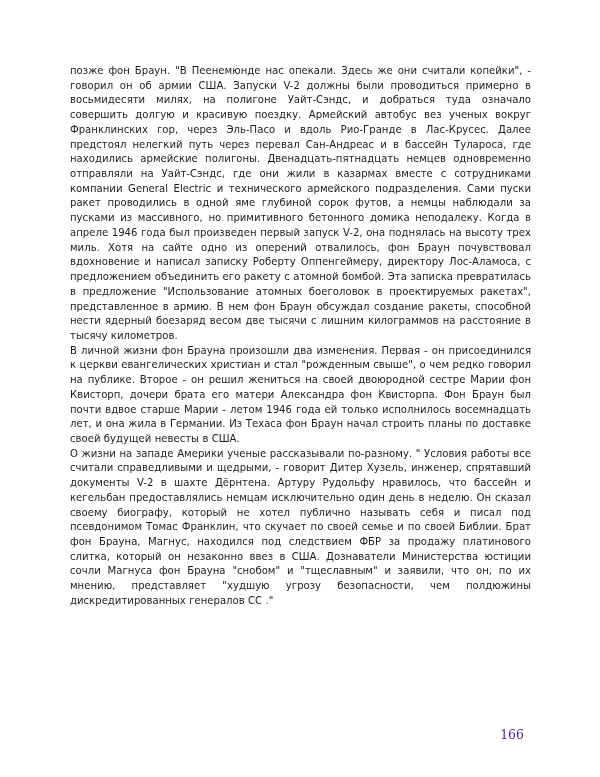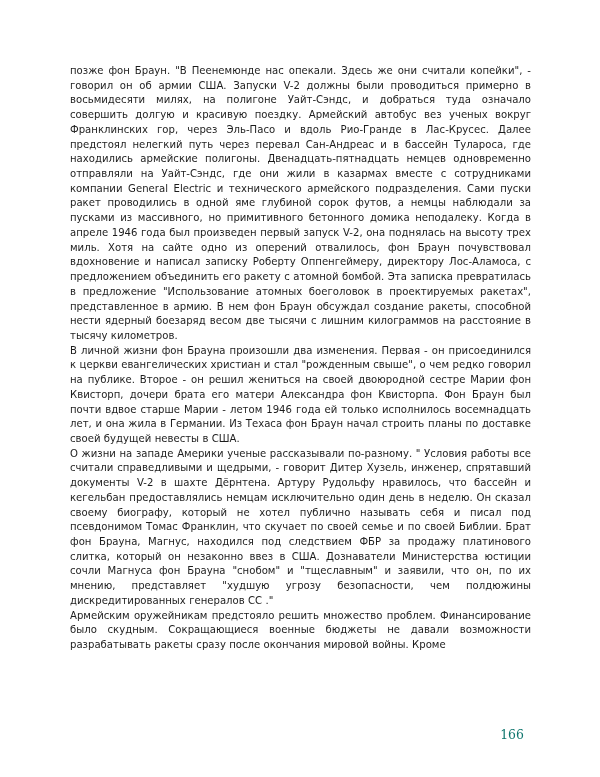--- a/index.html
+++ b/index.html
@@ -48,37 +48,36 @@
 
   #page-number {
     position: absolute;
     left: 0;
     top: 727px;
     width: 600px;
     text-align: center;
     font-family: "DejaVu Serif", "Liberation Serif", serif;
     font-size: 12.4px;
     line-height: 16px;
-    color: #0f766e;
+    color: #4c1d95;
     padding-left: 424px;
     box-sizing: border-box;
   }
 </style>
 </head>
 <body>
 
 <div id="page">
 
   <div id="text-block">
 
     <p class="para">позже фон Браун. "В Пеенемюнде нас опекали. Здесь же они считали копейки", - говорил он об армии США. Запуски V-2 должны были проводиться примерно в восьмидесяти милях, на полигоне Уайт-Сэндс, и добраться туда означало совершить долгую и красивую поездку. Армейский автобус вез ученых вокруг Франклинских гор, через Эль-Пасо и вдоль Рио-Гранде в Лас-Крусес. Далее предстоял нелегкий путь через перевал Сан-Андреас и в бассейн Тулароса, где находились армейские полигоны. Двенадцать-пятнадцать немцев одновременно отправляли на Уайт-Сэндс, где они жили в казармах вместе с сотрудниками компании General Electric и технического армейского подразделения. Сами пуски ракет проводились в одной яме глубиной сорок футов, а немцы наблюдали за пусками из массивного, но примитивного бетонного домика неподалеку. Когда в апреле 1946 года был произведен первый запуск V-2, она поднялась на высоту трех миль. Хотя на сайте одно из оперений отвалилось, фон Браун почувствовал вдохновение и написал записку Роберту Оппенгеймеру, директору Лос-Аламоса, с предложением объединить его ракету с атомной бомбой. Эта записка превратилась в предложение "Использование атомных боеголовок в проектируемых ракетах", представленное в армию. В нем фон Браун обсуждал создание ракеты, способной нести ядерный боезаряд весом две тысячи с лишним килограммов на расстояние в тысячу километров.</p>
 
     <p class="para">В личной жизни фон Брауна произошли два изменения. Первая - он присоединился к церкви евангелических христиан и стал "рожденным свыше", о чем редко говорил на публике. Второе - он решил жениться на своей двоюродной сестре Марии фон Квисторп, дочери брата его матери Александра фон Квисторпа. Фон Браун был почти вдвое старше Марии - летом 1946 года ей только исполнилось восемнадцать лет, и она жила в Германии. Из Техаса фон Браун начал строить планы по доставке своей будущей невесты в США.</p>
 
     <p class="para">О жизни на западе Америки ученые рассказывали по-разному. " Условия работы все считали справедливыми и щедрыми, - говорит Дитер Хузель, инженер, спрятавший документы V-2 в шахте Дёрнтена. Артуру Рудольфу нравилось, что бассейн  и кегельбан предоставлялись немцам исключительно один день в неделю. Он сказал своему биографу, который не хотел публично называть себя и писал под псевдонимом Томас Франклин, что скучает по своей семье и по своей Библии. Брат фон Брауна, Магнус, находился под следствием ФБР за продажу платинового слитка, который он незаконно ввез в США. Дознаватели Министерства юстиции сочли Магнуса фон Брауна "снобом" и "тщеславным" и заявили, что он, по их мнению, представляет "худшую угрозу безопасности, чем полдюжины дискредитированных генералов СС ."</p>
 
-    <p class="para">Армейским оружейникам предстояло решить множество проблем. Финансирование было скудным. Сокращающиеся военные бюджеты не давали возможности разрабатывать ракеты сразу после окончания мировой войны. Кроме</p>
 
   </div>
 
   <div id="page-number">166</div>
 
 </div>
 
 </body></html>

